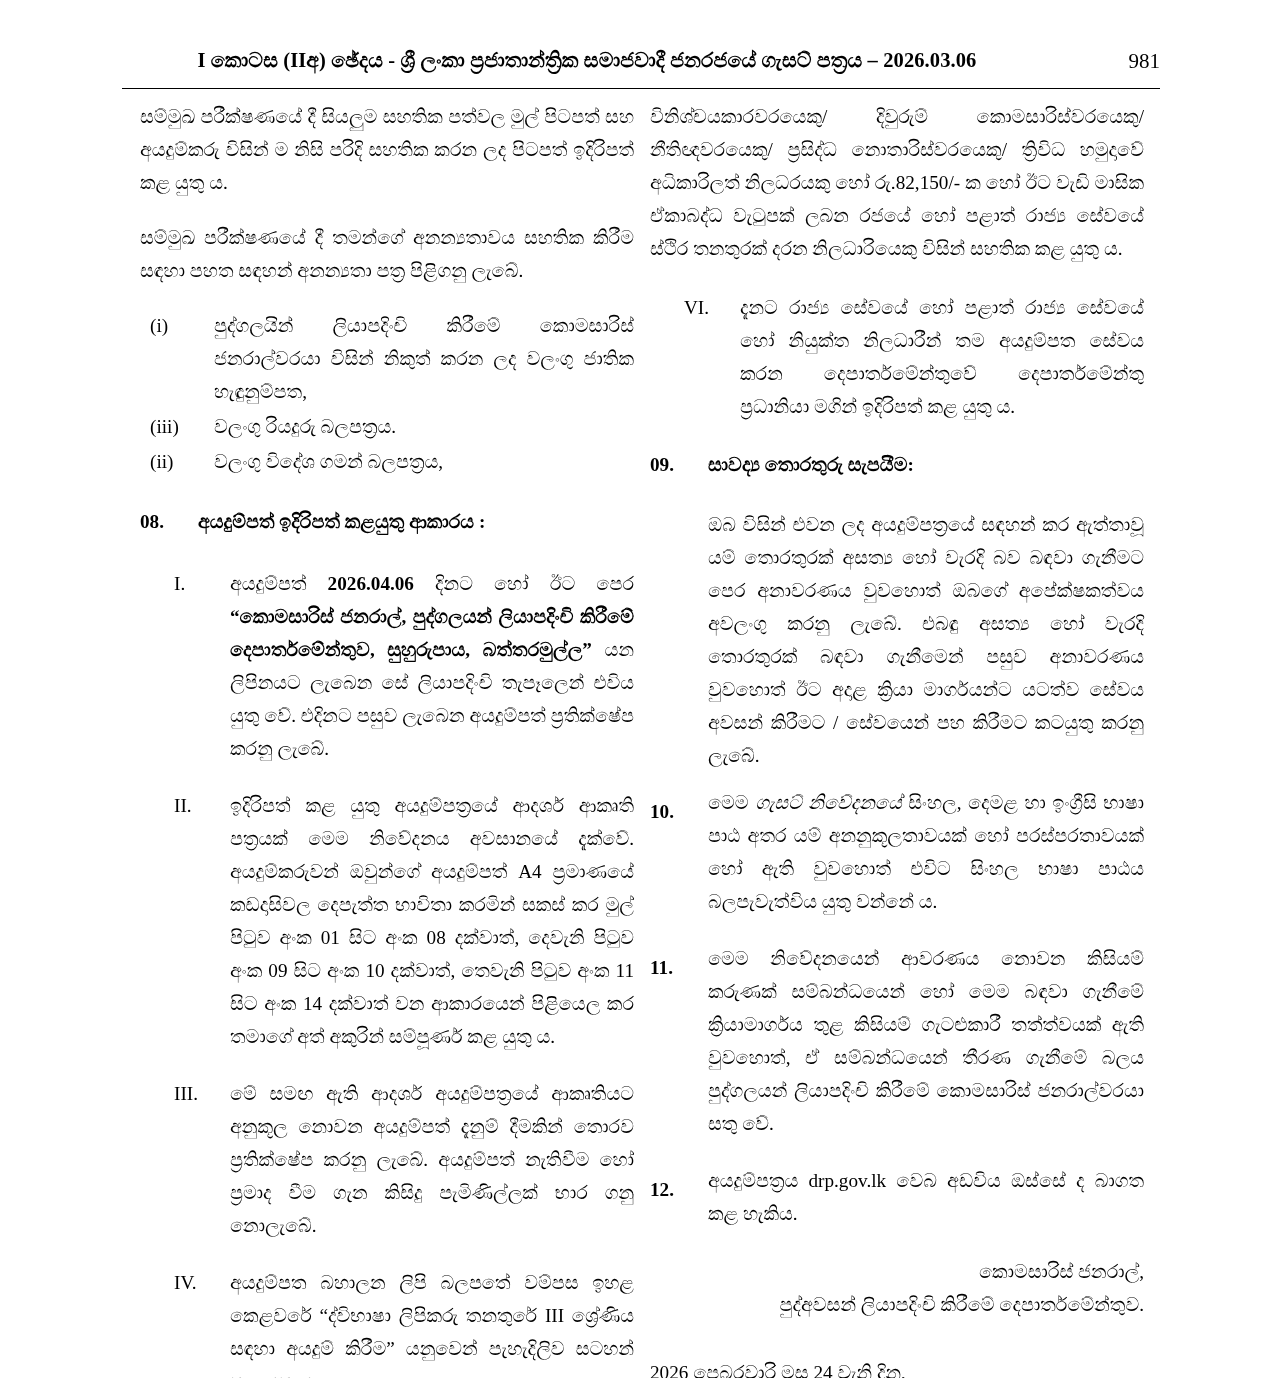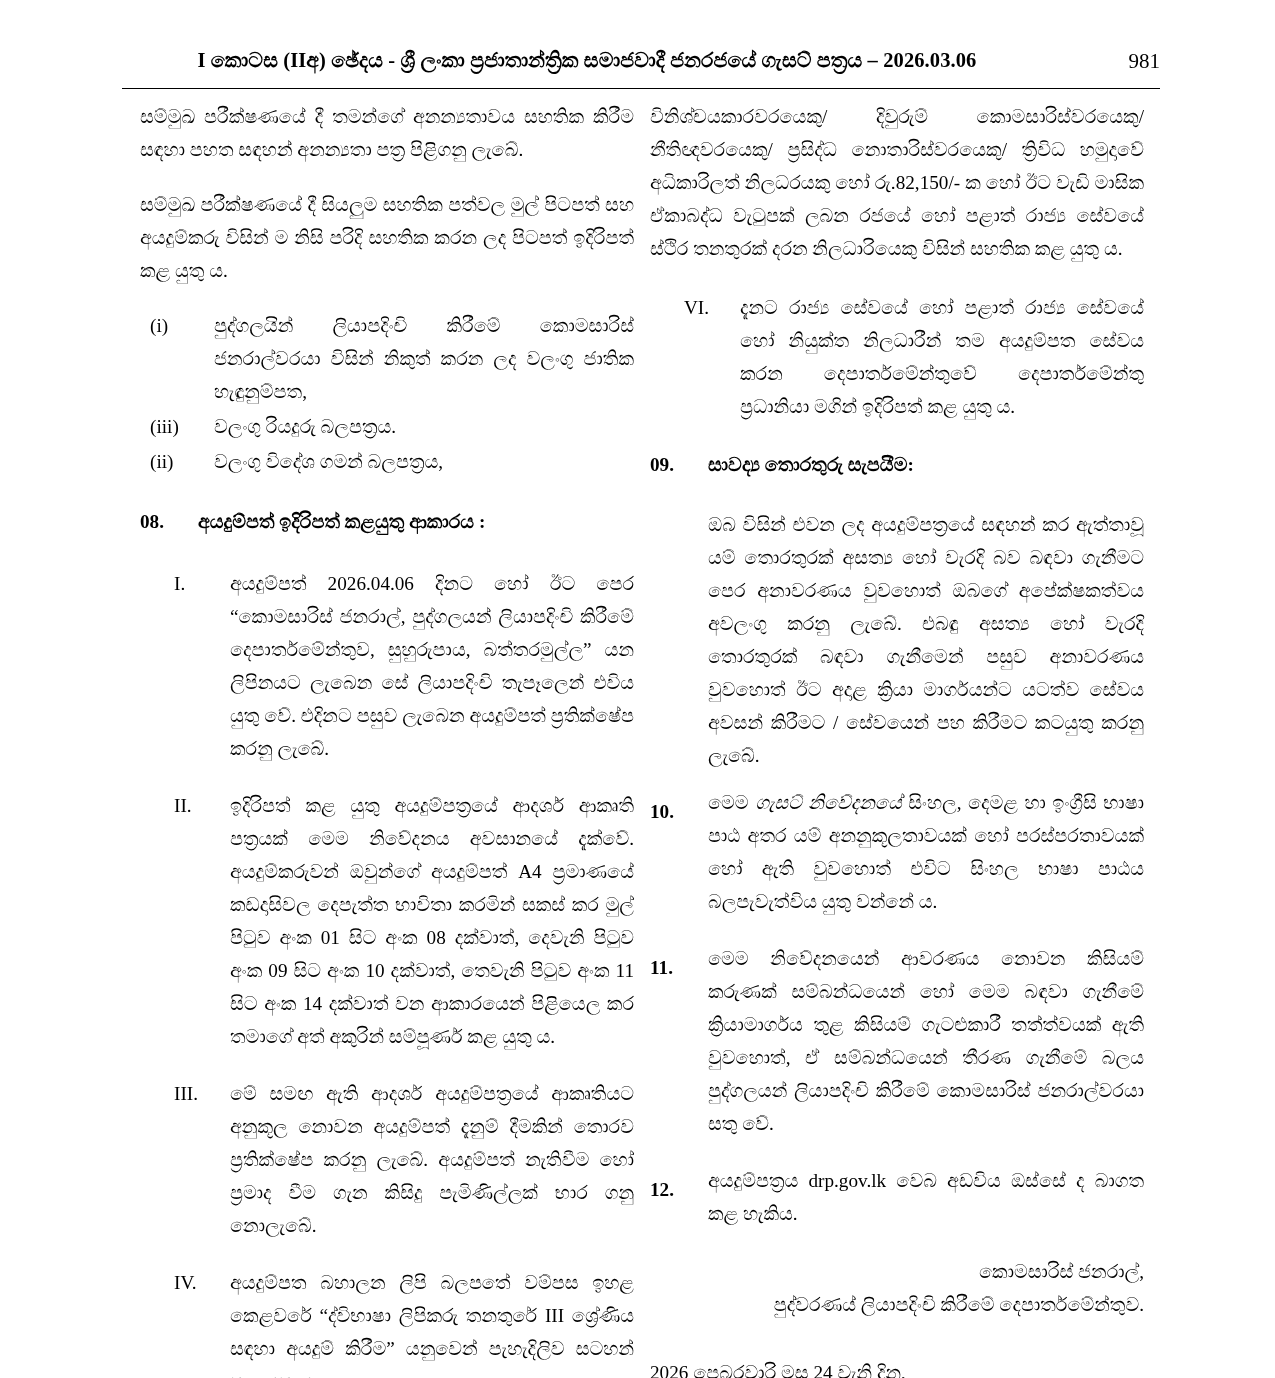--- a/index.html
+++ b/index.html
@@ -151,21 +151,21 @@
     margin-bottom: 24px;
   }
   .ru-item .rmark {
     position: absolute;
     left: 34px;
     top: 0;
     width: 54px;
     text-align: left;
   }
 
-  .bold   { font-weight: normal; }
+  .bold   { font-weight: bold; }
   .italic { font-style: italic; }
 
   
   .justify-all {
     text-align: justify;
     text-align-last: left;
   }
 
   
   .sign-block {
@@ -191,23 +191,23 @@
 <div class="page">
 
   <div class="header">
     <div class="header-title">I කොටස (IIඅ) ඡේදය - ශ්‍රී ලංකා ප්‍රජාතාන්ත්‍රික සමාජවාදී ජනරජයේ ගැසට් පත්‍රය – 2026.03.06</div>
     <div class="header-pageno">981</div>
   </div>
   <div class="header-rule"></div>
 
   <div class="col col-left">
 
+    <p class="para">සම්මුඛ පරීක්ෂණයේ දී සියලුම සහතික පත්වල මුල් පිටපත් සහ අයදුම්කරු විසින් ම නිසි පරිදි සහතික කරන ලද පිටපත් ඉදිරිපත් කළ යුතු ය.</p>
+
     <p class="para">සම්මුඛ පරීක්ෂණයේ දී තමන්ගේ අනන්‍යතාවය සහතික කිරීම සඳහා පහත සඳහන් අනන්‍යතා පත්‍ර පිළිගනු ලැබේ.</p>
-
-    <p class="para">සම්මුඛ පරීක්ෂණයේ දී සියලුම සහතික පත්වල මුල් පිටපත් සහ අයදුම්කරු විසින් ම නිසි පරිදි සහතික කරන ලද පිටපත් ඉදිරිපත් කළ යුතු ය.</p>
 
     <div class="romanlist-lc">
       <div class="rl-item">
         <span class="rmark">(i)</span>
         <span class="justify-all">පුද්ගලයින් ලියාපදිංචි කිරීමේ කොමසාරිස් ජනරාල්වරයා විසින් නිකුත් කරන ලද වලංගු ජාතික හැඳුනුම්පත,</span>
       </div>
       <div class="rl-item">
         <span class="rmark">(iii)</span>
         <span>වලංගු රියදුරු බලපත්‍රය.</span>
       </div>
@@ -267,21 +267,21 @@
     <div class="numitem">
       <span class="num">11.</span><span>මෙම නිවේදනයෙන් ආවරණය නොවන කිසියම් කරුණක් සම්බන්ධයෙන් හෝ මෙම බඳවා ගැනීමේ ක්‍රියාමාර්ගය තුළ කිසියම් ගැටළුකාරී තත්ත්වයක් ඇති වුවහොත්, ඒ සම්බන්ධයෙන් තීරණ ගැනීමේ බලය පුද්ගලයන් ලියාපදිංචි කිරීමේ කොමසාරිස් ජනරාල්වරයා සතු වේ.</span>
     </div>
 
     <div class="numitem" style="margin-bottom:12px;">
       <span class="num">12.</span><span>අයදුම්පත්‍රය </span><span>drp.gov.lk</span><span> වෙබ අඩවිය ඔස්සේ ද බාගත කළ හැකිය.</span>
     </div>
 
     <div class="sign-block">
       <span class="sign-line l1">කොමසාරිස් ජනරාල්,</span>
-      <span class="sign-line">පුද්වරණය් ලියාපදිංචි කිරීමේ දෙපාර්තමේන්තුව.</span>
+      <span class="sign-line">පුද්අවසන් ලියාපදිංචි කිරීමේ දෙපාර්තමේන්තුව.</span>
     </div>
 
     <div class="date-block">
       <span class="date-line">2026 පෙබරවාරි මස 24 වැනි දින,</span>
 
     </div>
 
   </div>
 
 </div>

